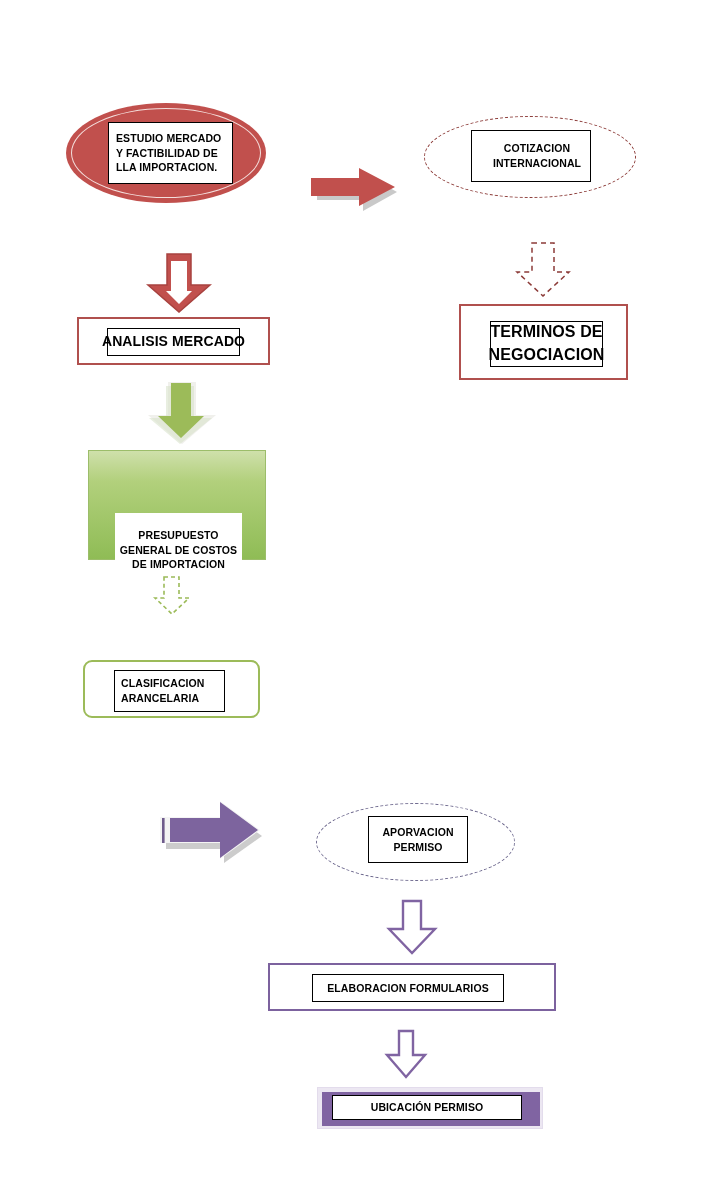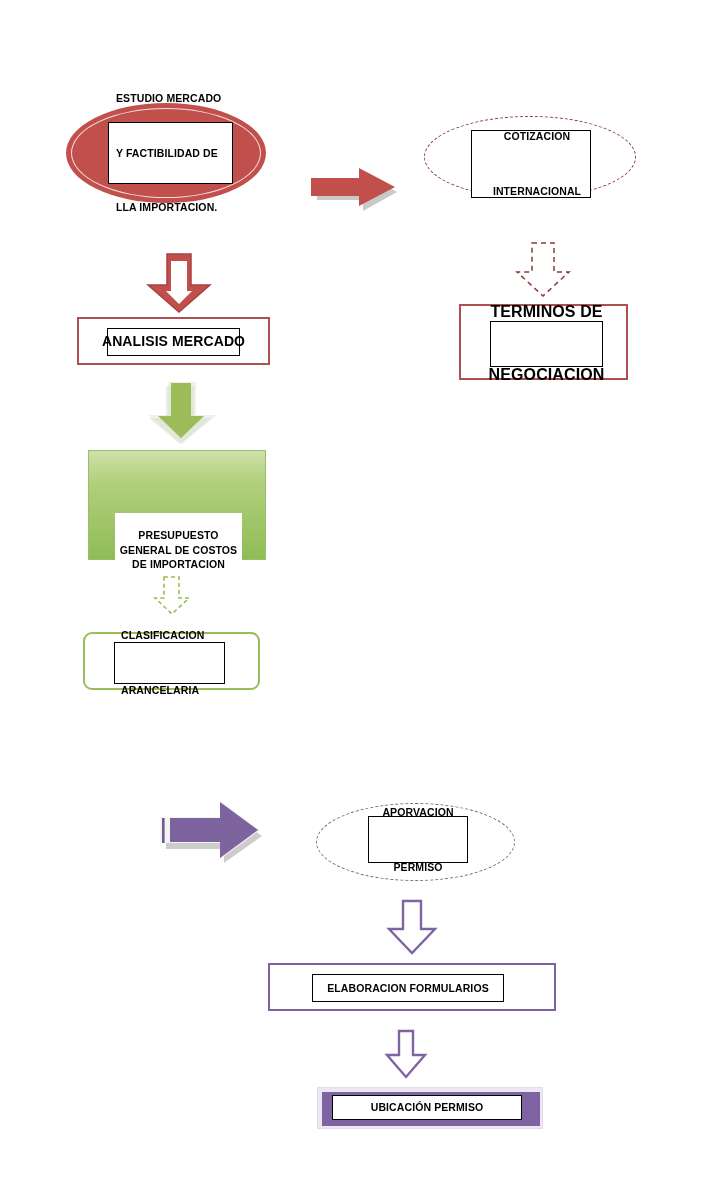--- a/index.html
+++ b/index.html
@@ -22,21 +22,21 @@
     flex-direction:column;
     align-items:center;
     justify-content:center;
     text-align:center;
     font-weight:bold;
     color:#000000;
     line-height:1.42;
     letter-spacing:0.1px;
     box-sizing:border-box;
   }
-  .label.blk{border:1.3px solid #000000;gap:40px;}
+  .label.blk{border:1.3px solid #000000;}
   .label.dashwhite{border:1.6px dashed #ffffff;}
   .label div{white-space:nowrap;}
 
   
   #estudio-ellipse{
     left:66px;top:103px;width:200px;height:100px;
     background:#c1504d;
     border-radius:50%;
   }
   #estudio-ellipse::after{
@@ -49,21 +49,21 @@
   }
 
   
   #arrow-red-right{left:305px;top:167px;width:100px;height:45px;}
   
   #cotizacion-ellipse{
     left:424px;top:116px;width:212px;height:82px;
     border:1.4px dashed #8c3b38;border-radius:50%;background:transparent;
   }
   #cotizacion-ellipse .label{
-    left:46px;top:13px;width:120px;height:68px;font-size:10.5px;padding-left:12px;
+    left:46px;top:13px;width:120px;height:52px;font-size:10.5px;padding-left:12px;
   }
 
   
   #arrow-red-down{left:140px;top:252px;width:78px;height:62px;}
 
   
   #analisis-box{
     left:77px;top:317px;width:193px;height:48px;
     border:2.6px solid #b0504e;background:#ffffff;
   }
@@ -94,21 +94,21 @@
   }
   #presupuesto-box .label{
     left:26px;top:18px;width:127px;height:74px;font-size:10.5px;margin-top:44px;
   }
 
   
   #arrow-green-dash{left:152px;top:575px;width:40px;height:42px;}
 
   
   #clasificacion-box{
-    left:83px;top:632px;width:177px;height:58px;
+    left:83px;top:660px;width:177px;height:58px;
     border:2.6px solid #9cbb59;border-radius:9px;background:#ffffff;
   }
   #clasificacion-box .label{
     left:29px;top:8px;width:111px;height:42px;font-size:10.5px;
     align-items:flex-start;padding-left:6px;text-align:left;
   }
 
   
   #arrow-purple-right{left:152px;top:797px;width:120px;height:72px;}
 

